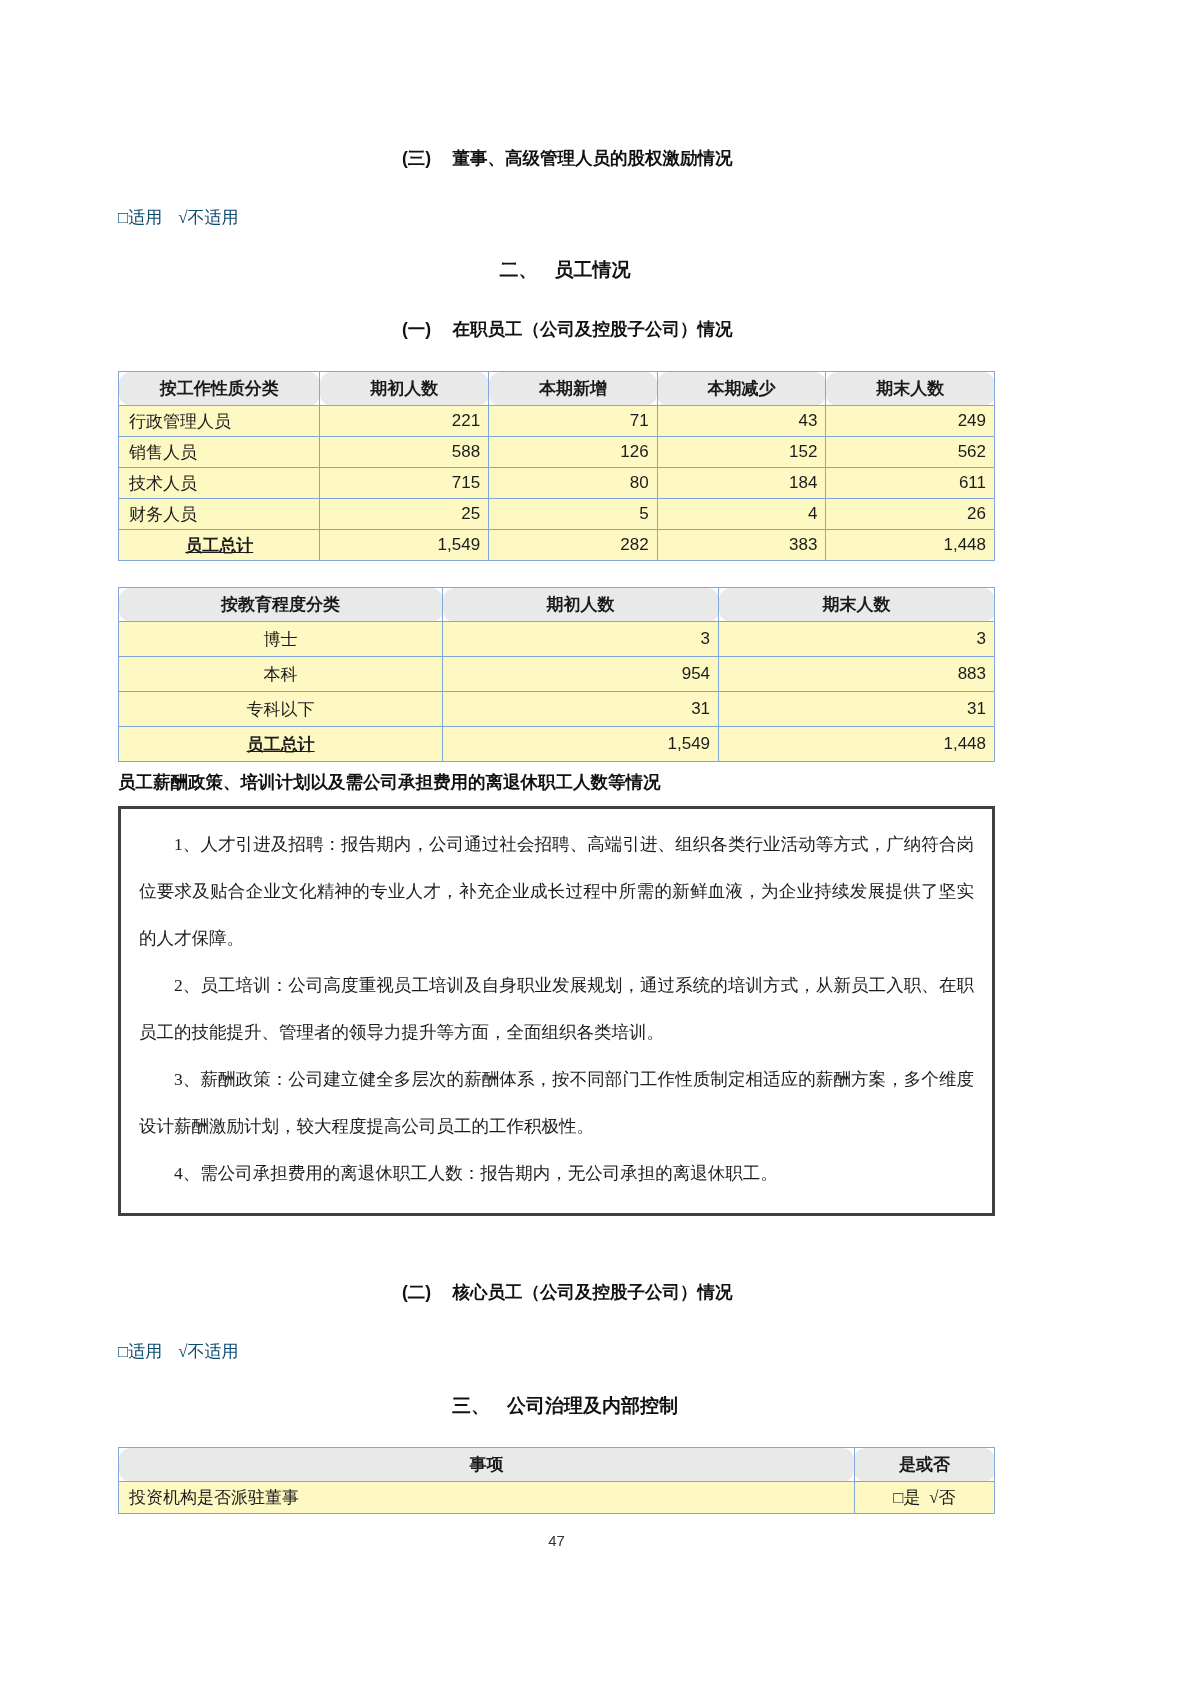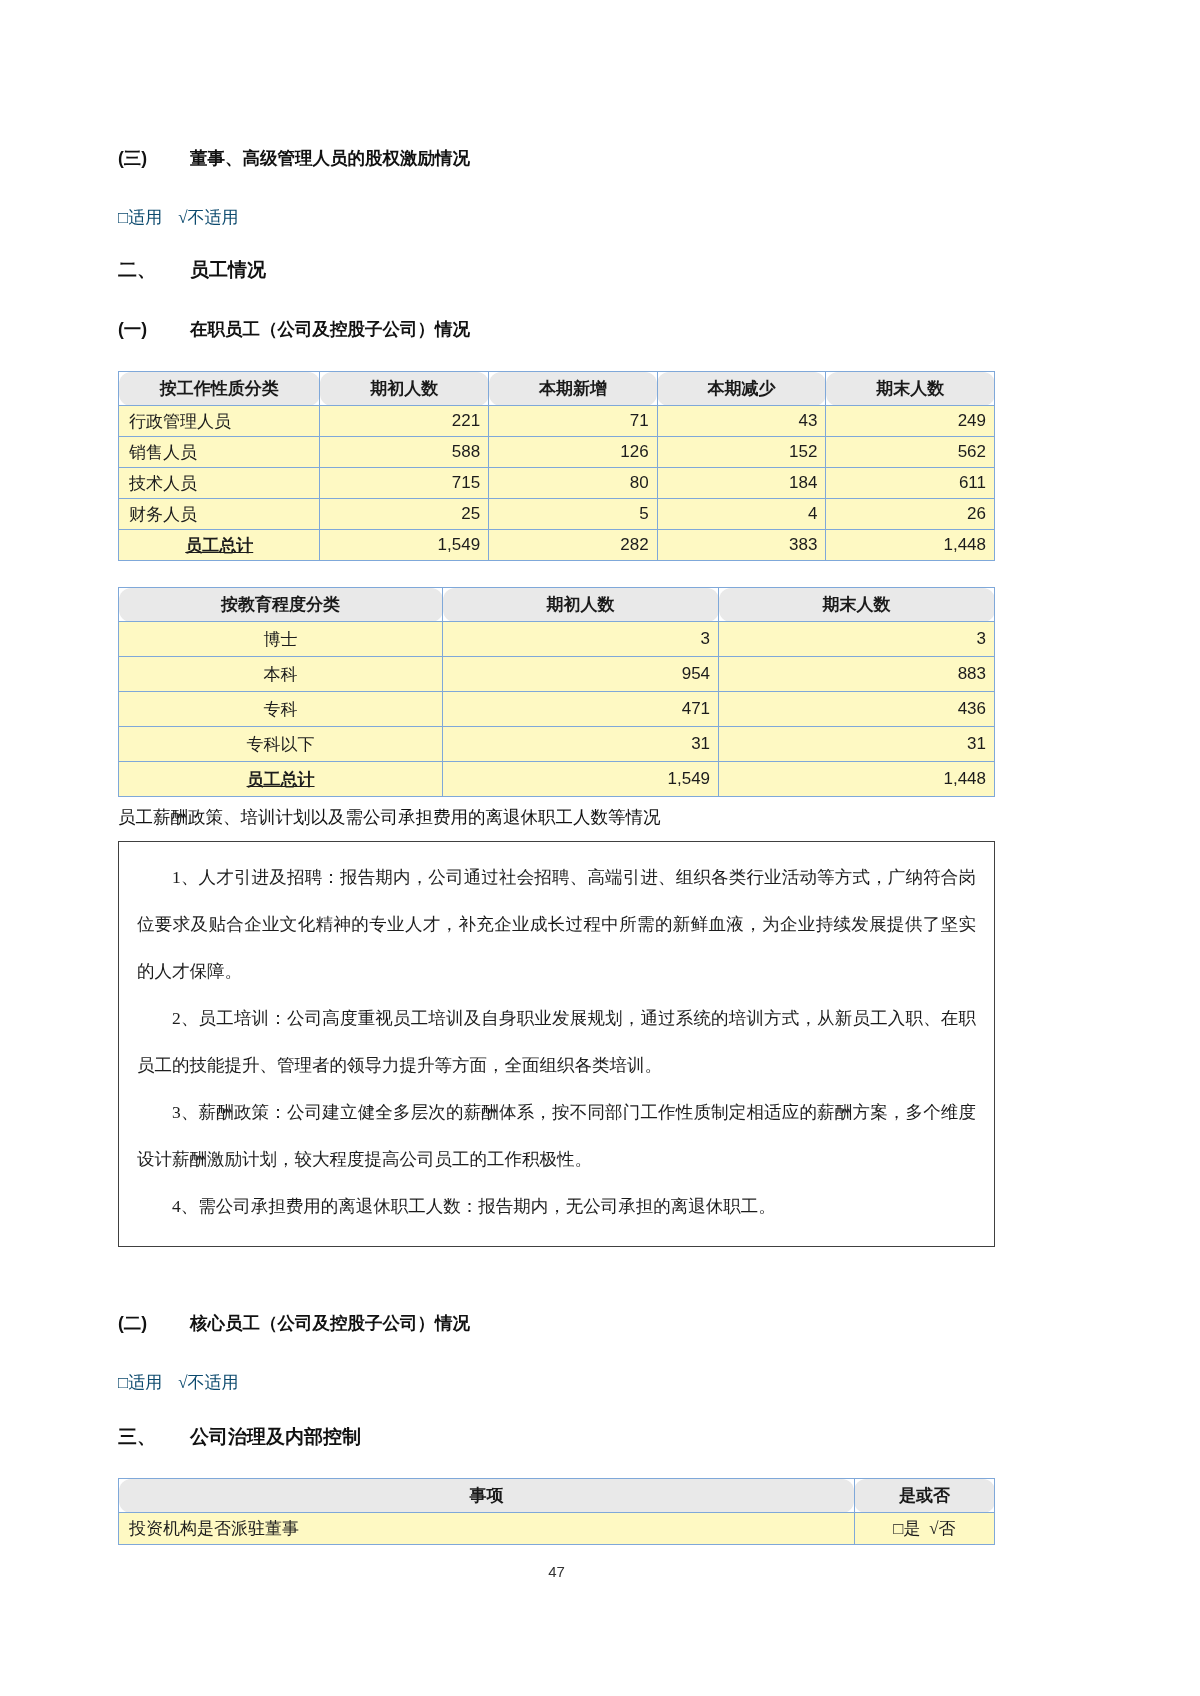--- a/index.html
+++ b/index.html
@@ -3,21 +3,21 @@
 <meta charset="utf-8">
 <style>
   html,body { margin:0; padding:0; background:#ffffff; }
   .page {
     width:1200px; height:1696px; box-sizing:border-box;
     background:#ffffff; color:#1c1c1c; position:relative;
     padding:146px 205px 0 118px;
     font-family:"Liberation Serif", serif;
   }
   
-  .hd { font-family:"Liberation Sans", sans-serif; font-weight:bold; color:#111; }
+  .hd { font-family:"Liberation Sans", sans-serif; font-weight:bold; color:#111;text-align:center; }
   .hd .hnum { display:inline-block; width:72px; }
   .hd.lvl1 { font-size:19px; }
   .hd.lvl2 { font-size:17.5px; }
   .applicable { font-size:17px; margin-top:36px; color:#0c4a6e; }
   .applicable .opt { margin-right:16px; }
   
   table { width:877px; border-collapse:collapse; table-layout:fixed; }
   th, td { border:1px solid #7fa8d9; font-size:17px; padding:0; overflow:hidden; }
   th {
     background:#e9e9e9; font-weight:bold; text-align:center;
@@ -25,25 +25,25 @@
   }
   td { height:30px; background:#fef9c3; }
   .t2 td { height:34px; }
   .t3 td { height:31px; }
   .lbl  { text-align:left; padding-left:10px; }
   .ctr  { text-align:center; }
   .num  { text-align:right; padding-right:8px; font-family:"Liberation Sans", sans-serif; }
   .total-lbl { text-align:center; font-weight:bold;text-decoration:underline; }
   
   .policy-title {
-    font-family:"Liberation Sans", sans-serif; font-weight:normal;
+    font-family:"Liberation Sans", sans-serif; font-weight:bold;
     font-size:17.5px; margin-top:8px; color:#111;
   }
   .policy-block {
-    width:877px; box-sizing:border-box; border:1px solid #404040;
+    width:877px; box-sizing:border-box; border:3px solid #404040;
     margin-top:12px; padding:12px 18px 16px 18px;
   }
   .policy-block p {
     margin:0; font-size:17.5px; line-height:47px;
     text-align:justify; text-indent:2em; color:#1c1c1c;
   }
   .page-number {
     width:877px; text-align:center; margin-top:18px;
     font-family:"Liberation Sans", sans-serif; font-size:15px; color:#333;
   }
@@ -150,25 +150,20 @@
         <td class="ctr">博士</td>
         <td class="num">3</td>
         <td class="num">3</td>
       </tr>
       <tr>
         <td class="ctr">本科</td>
         <td class="num">954</td>
         <td class="num">883</td>
       </tr>
       <tr>
-        <td class="ctr">专科</td>
-        <td class="num">471</td>
-        <td class="num">436</td>
-      </tr>
-      <tr>
         <td class="ctr">专科以下</td>
         <td class="num">31</td>
         <td class="num">31</td>
       </tr>
       <tr>
         <td class="total-lbl">员工总计</td>
         <td class="num">1,549</td>
         <td class="num">1,448</td>
       </tr>
     </tbody>

